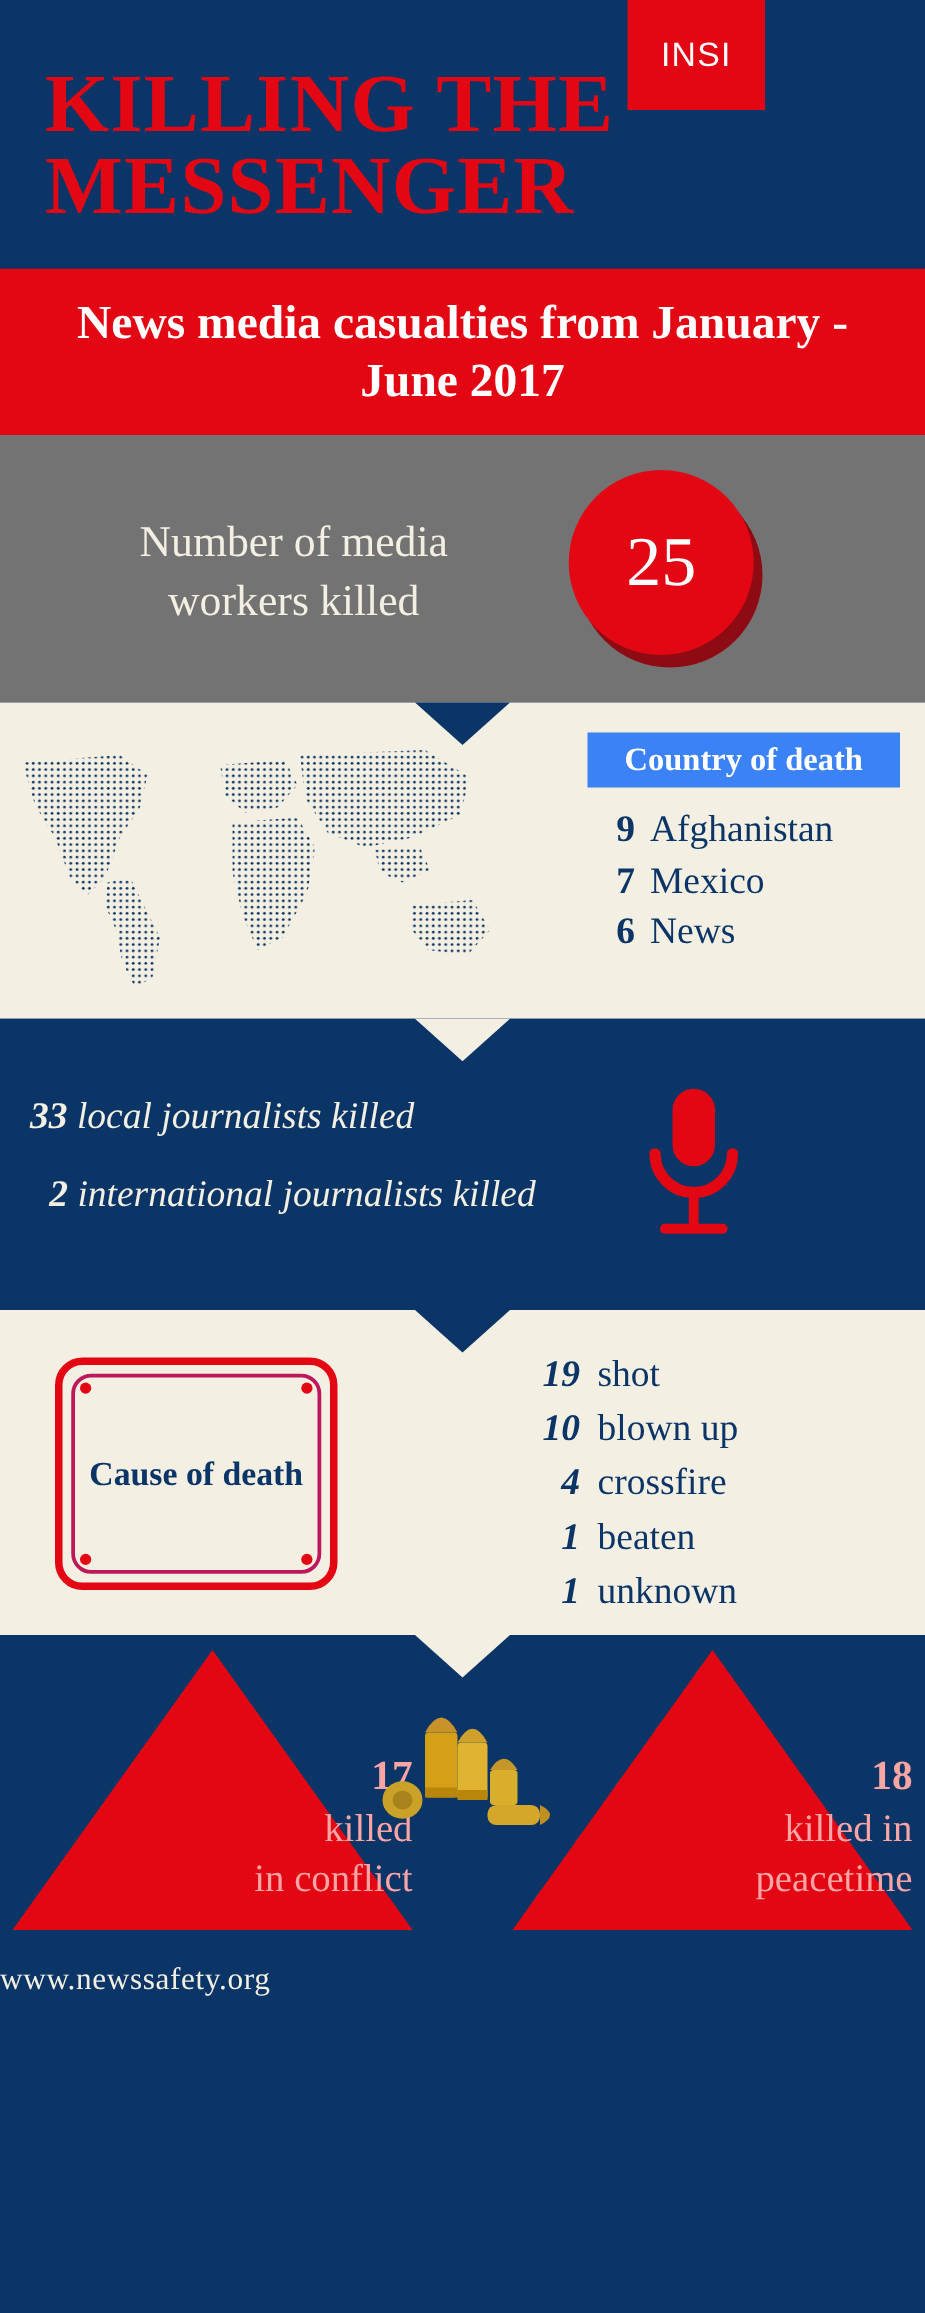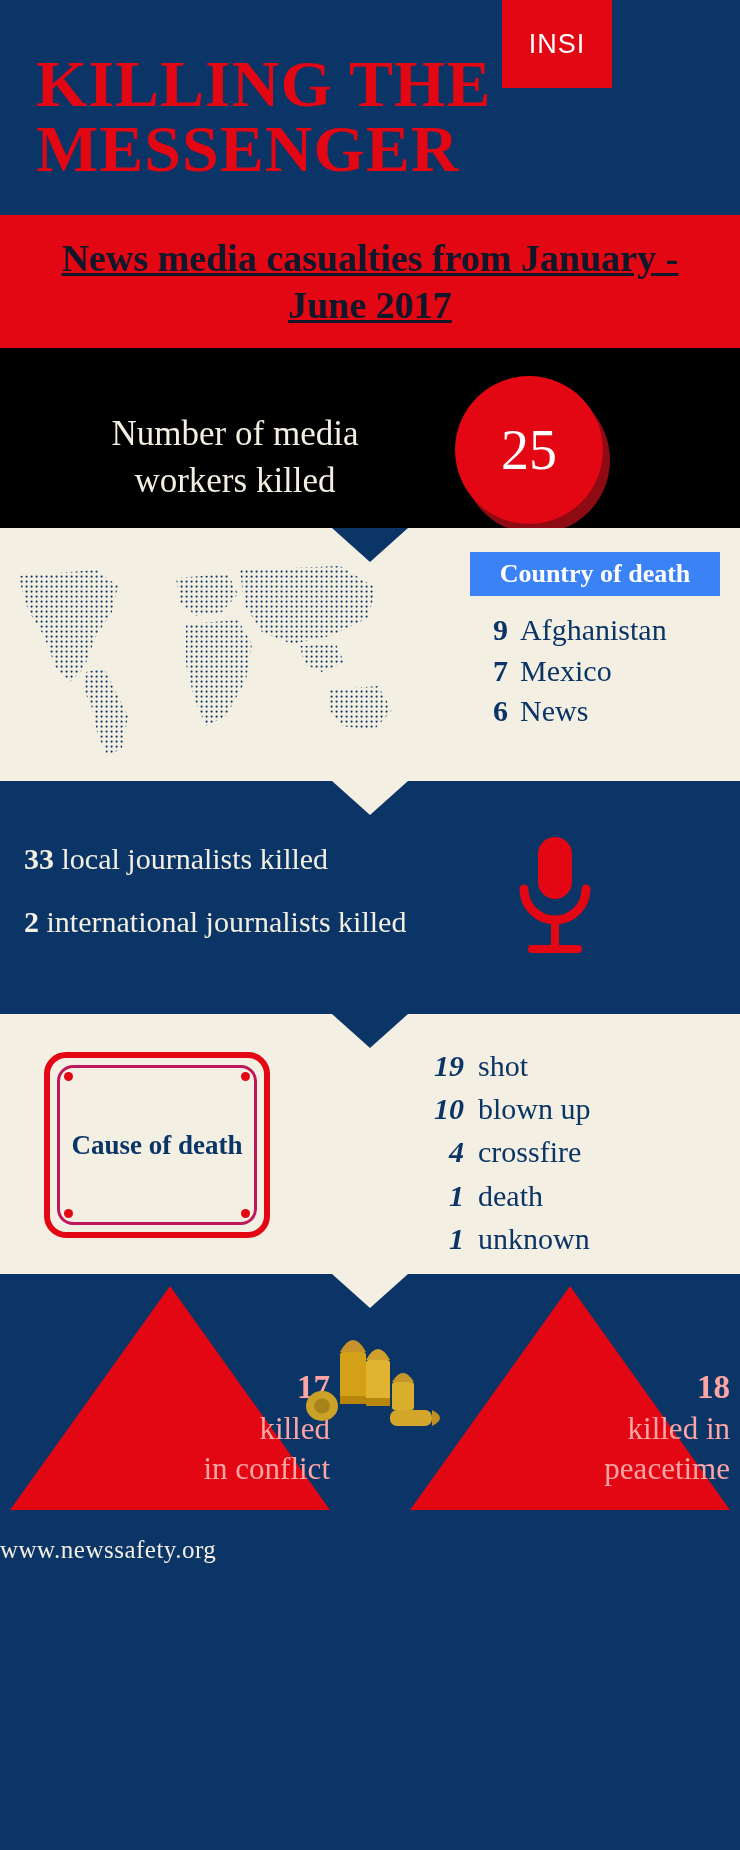--- a/index.html
+++ b/index.html
@@ -59,33 +59,32 @@
   .subtitle-band {
     position: relative;
     background: #e30613;
     height: 133px;
     display: flex;
     align-items: center;
     justify-content: center;
     text-align: center;
   }
   .subtitle-band .sub-text {
-    color: #0f172a;
+    color: #ffffff;
     font-weight: bold;
     font-size: 38px;
     line-height: 1.22;
     padding: 0 56px;
-    text-decoration: underline;
   }
 
   
   .killed-band {
     position: relative;
-    height: 180px;
-    background: #000000;
+    height: 214px;
+    background: #737373;
   }
   .killed-label {
     position: absolute;
     left: 60px;
     top: 62px;
     width: 350px;
     text-align: center;
     color: #f3efe2;
     font-size: 35px;
     line-height: 1.35;
@@ -185,28 +184,30 @@
     background: #0b3567;
   }
   .local-text {
     position: absolute;
     left: 24px;
     top: 58px;
     width: 420px;
     color: #f3efe2;
     font-size: 30px;
     line-height: 1.35;
+    font-style: italic;
   }
   .local-line {
     margin-bottom: 22px;
   }
   .local-line .num {
     font-weight: bold;
   }
   .center-line {
+    text-align: center;
   }
   .mic {
     position: absolute;
     left: 500px;
     top: 50px;
     width: 110px;
     height: 130px;
   }
 
   
@@ -431,21 +432,21 @@
       <div class="cause-row">
         <span class="num">10</span>
         <span>blown up</span>
       </div>
       <div class="cause-row">
         <span class="num">4</span>
         <span>crossfire</span>
       </div>
       <div class="cause-row">
         <span class="num">1</span>
-        <span>death</span>
+        <span>beaten</span>
       </div>
       <div class="cause-row">
         <span class="num">1</span>
         <span>unknown</span>
       </div>
     </div>
   </div>
 
   <div class="tri-band">
     <div class="notch notch-down-cream"></div>

